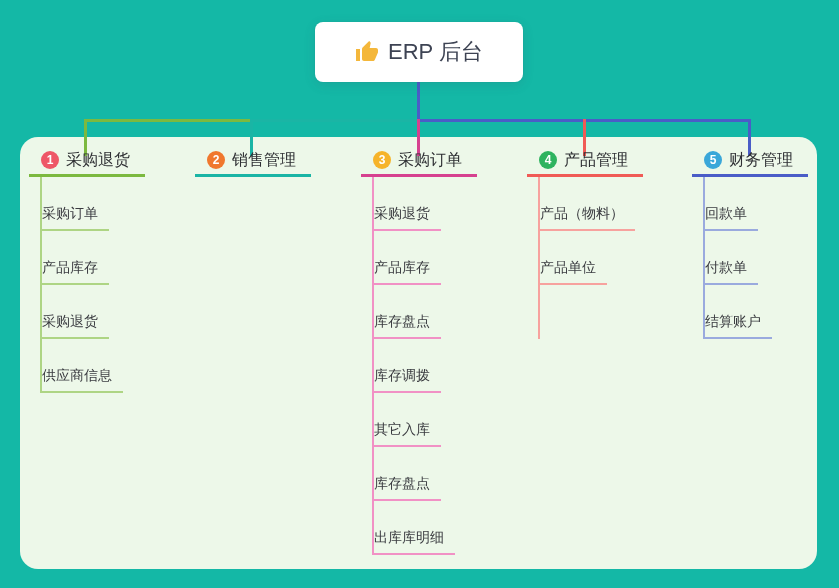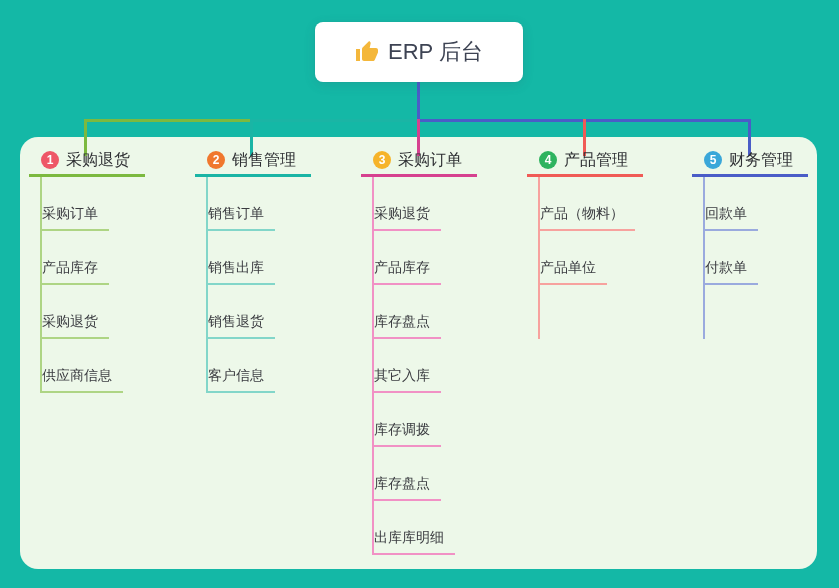--- a/index.html
+++ b/index.html
@@ -77,57 +77,42 @@
         <div class="child-row">
           <span class="child">供应商信息</span>
         </div>
       </div>
     </div>
     <div class="branch" style="left: 195px; --c: #1ab5a5; --cl: #82d6c9; --bc: #f0782e;">
       <div class="branch-head">
         <span class="badge">2</span>
         <span class="branch-label">销售管理</span>
       </div>
-      <div class="children">
-        <div class="vline" style="height: 216px;"></div>
-      <div class="child-row">
-          <span class="child">销售订单</span>
-        </div>
-        <div class="child-row">
-          <span class="child">销售出库</span>
-        </div>
-        <div class="child-row">
-          <span class="child">销售退货</span>
-        </div>
-        <div class="child-row">
-          <span class="child">客户信息</span>
-        </div>
-      </div>
     </div>
     <div class="branch" style="left: 361px; --c: #d6418f; --cl: #f191c5; --bc: #f6b42a;">
       <div class="branch-head">
         <span class="badge">3</span>
         <span class="branch-label">采购订单</span>
       </div>
       <div class="children">
         <div class="vline" style="height: 378px;"></div>
       <div class="child-row">
           <span class="child">采购退货</span>
         </div>
         <div class="child-row">
           <span class="child">产品库存</span>
         </div>
         <div class="child-row">
           <span class="child">库存盘点</span>
         </div>
         <div class="child-row">
-          <span class="child">其它入库</span>
+          <span class="child">库存调拨</span>
         </div>
         <div class="child-row">
-          <span class="child">库存调拨</span>
+          <span class="child">其它入库</span>
         </div>
         <div class="child-row">
           <span class="child">库存盘点</span>
         </div>
         <div class="child-row">
           <span class="child">出库库明细</span>
         </div>
       </div>
     </div>
     <div class="branch" style="left: 527px; --c: #f05b56; --cl: #f7a29e; --bc: #2eb35f;">
@@ -151,15 +136,18 @@
         <span class="branch-label">财务管理</span>
       </div>
       <div class="children">
         <div class="vline" style="height: 162px;"></div>
       <div class="child-row">
           <span class="child">回款单</span>
         </div>
         <div class="child-row">
           <span class="child">付款单</span>
         </div>
+        <div class="child-row">
+          <span class="child">结算账户</span>
+        </div>
       </div>
     </div>
   </div>
 
 </body></html>

